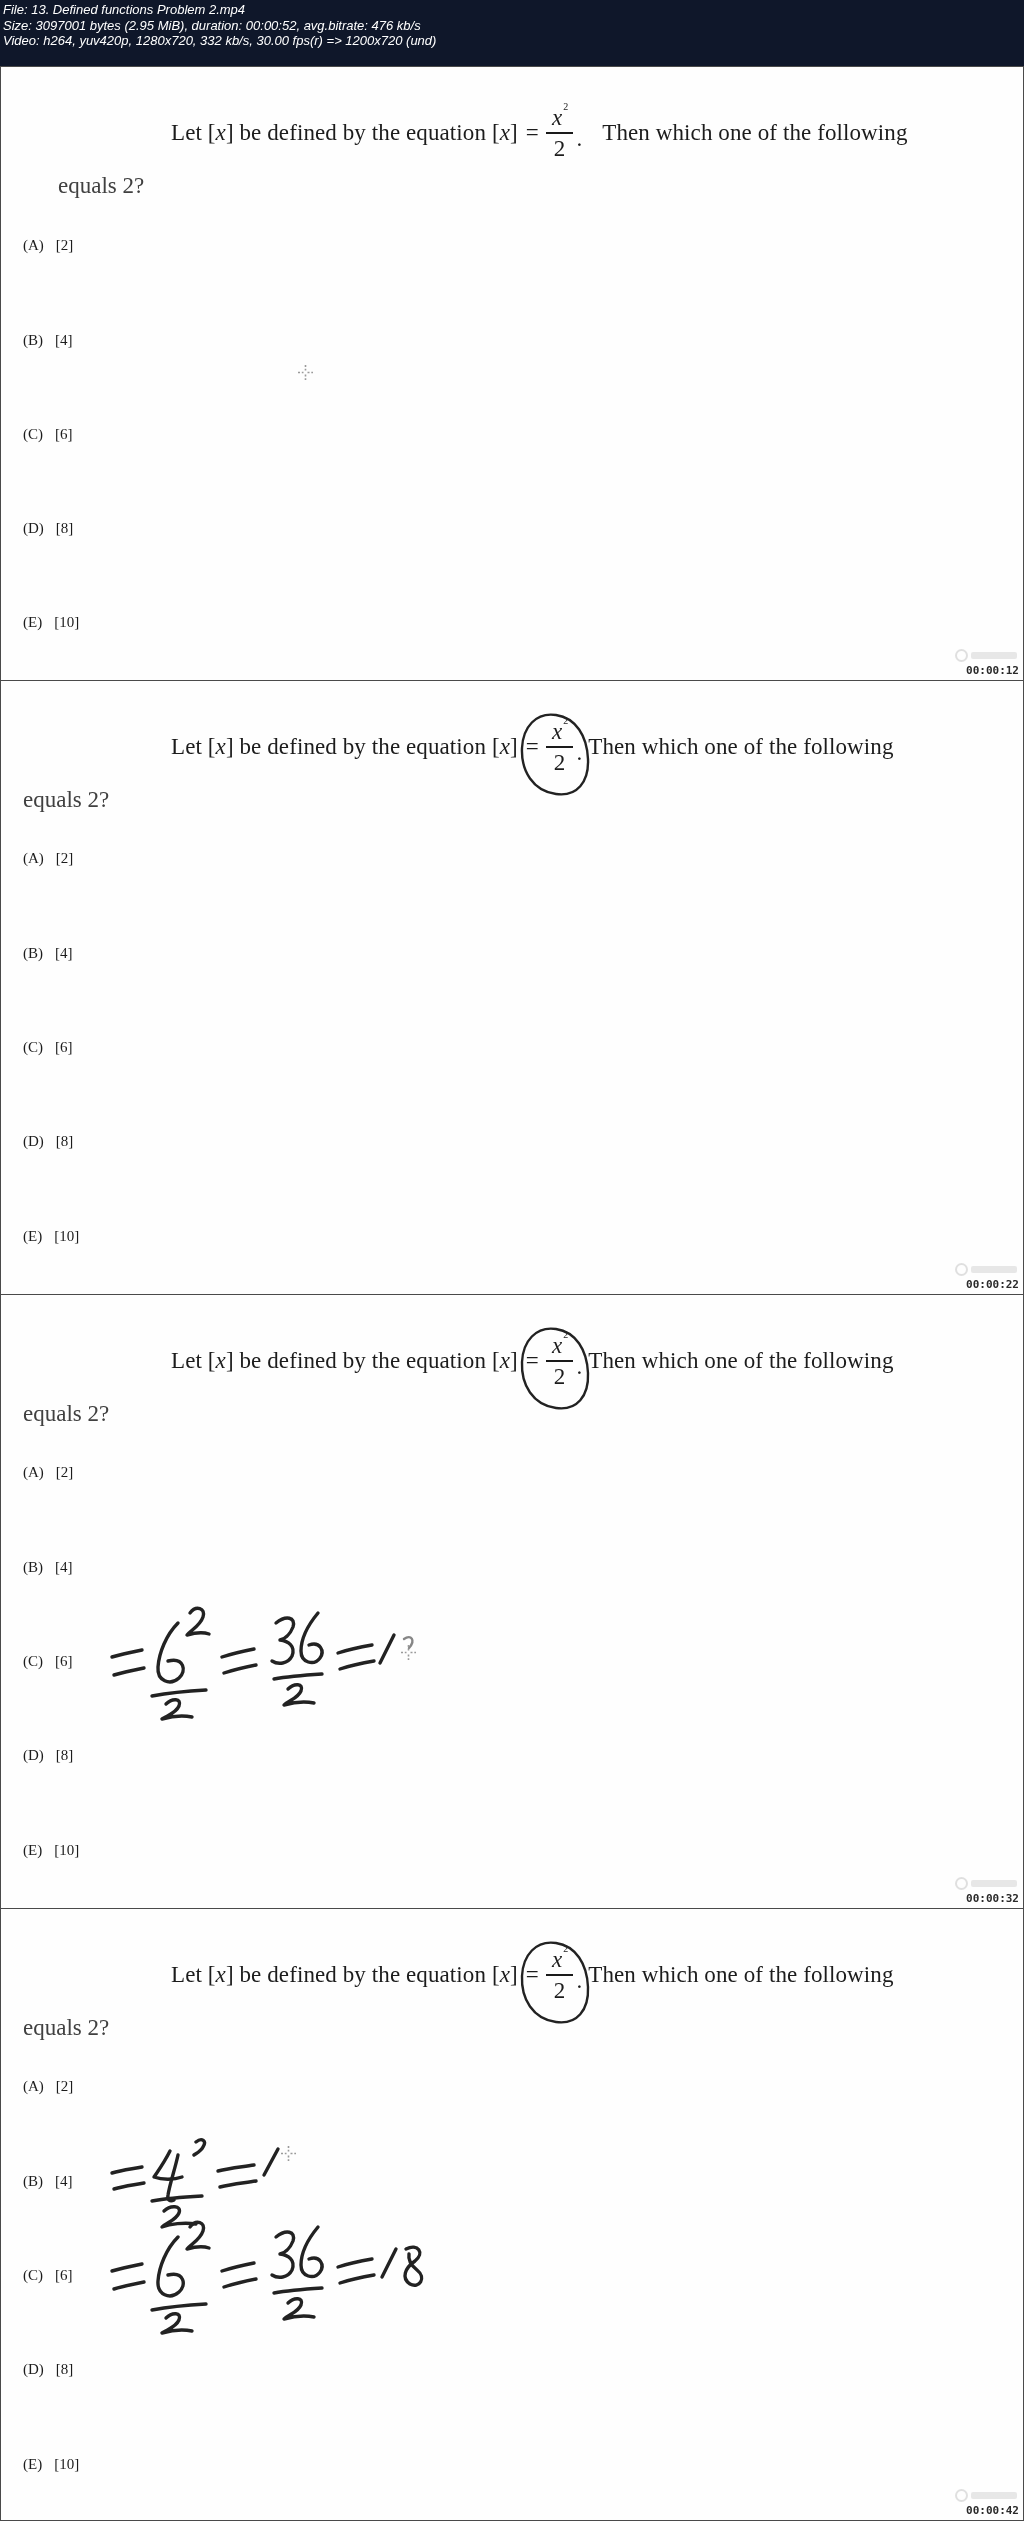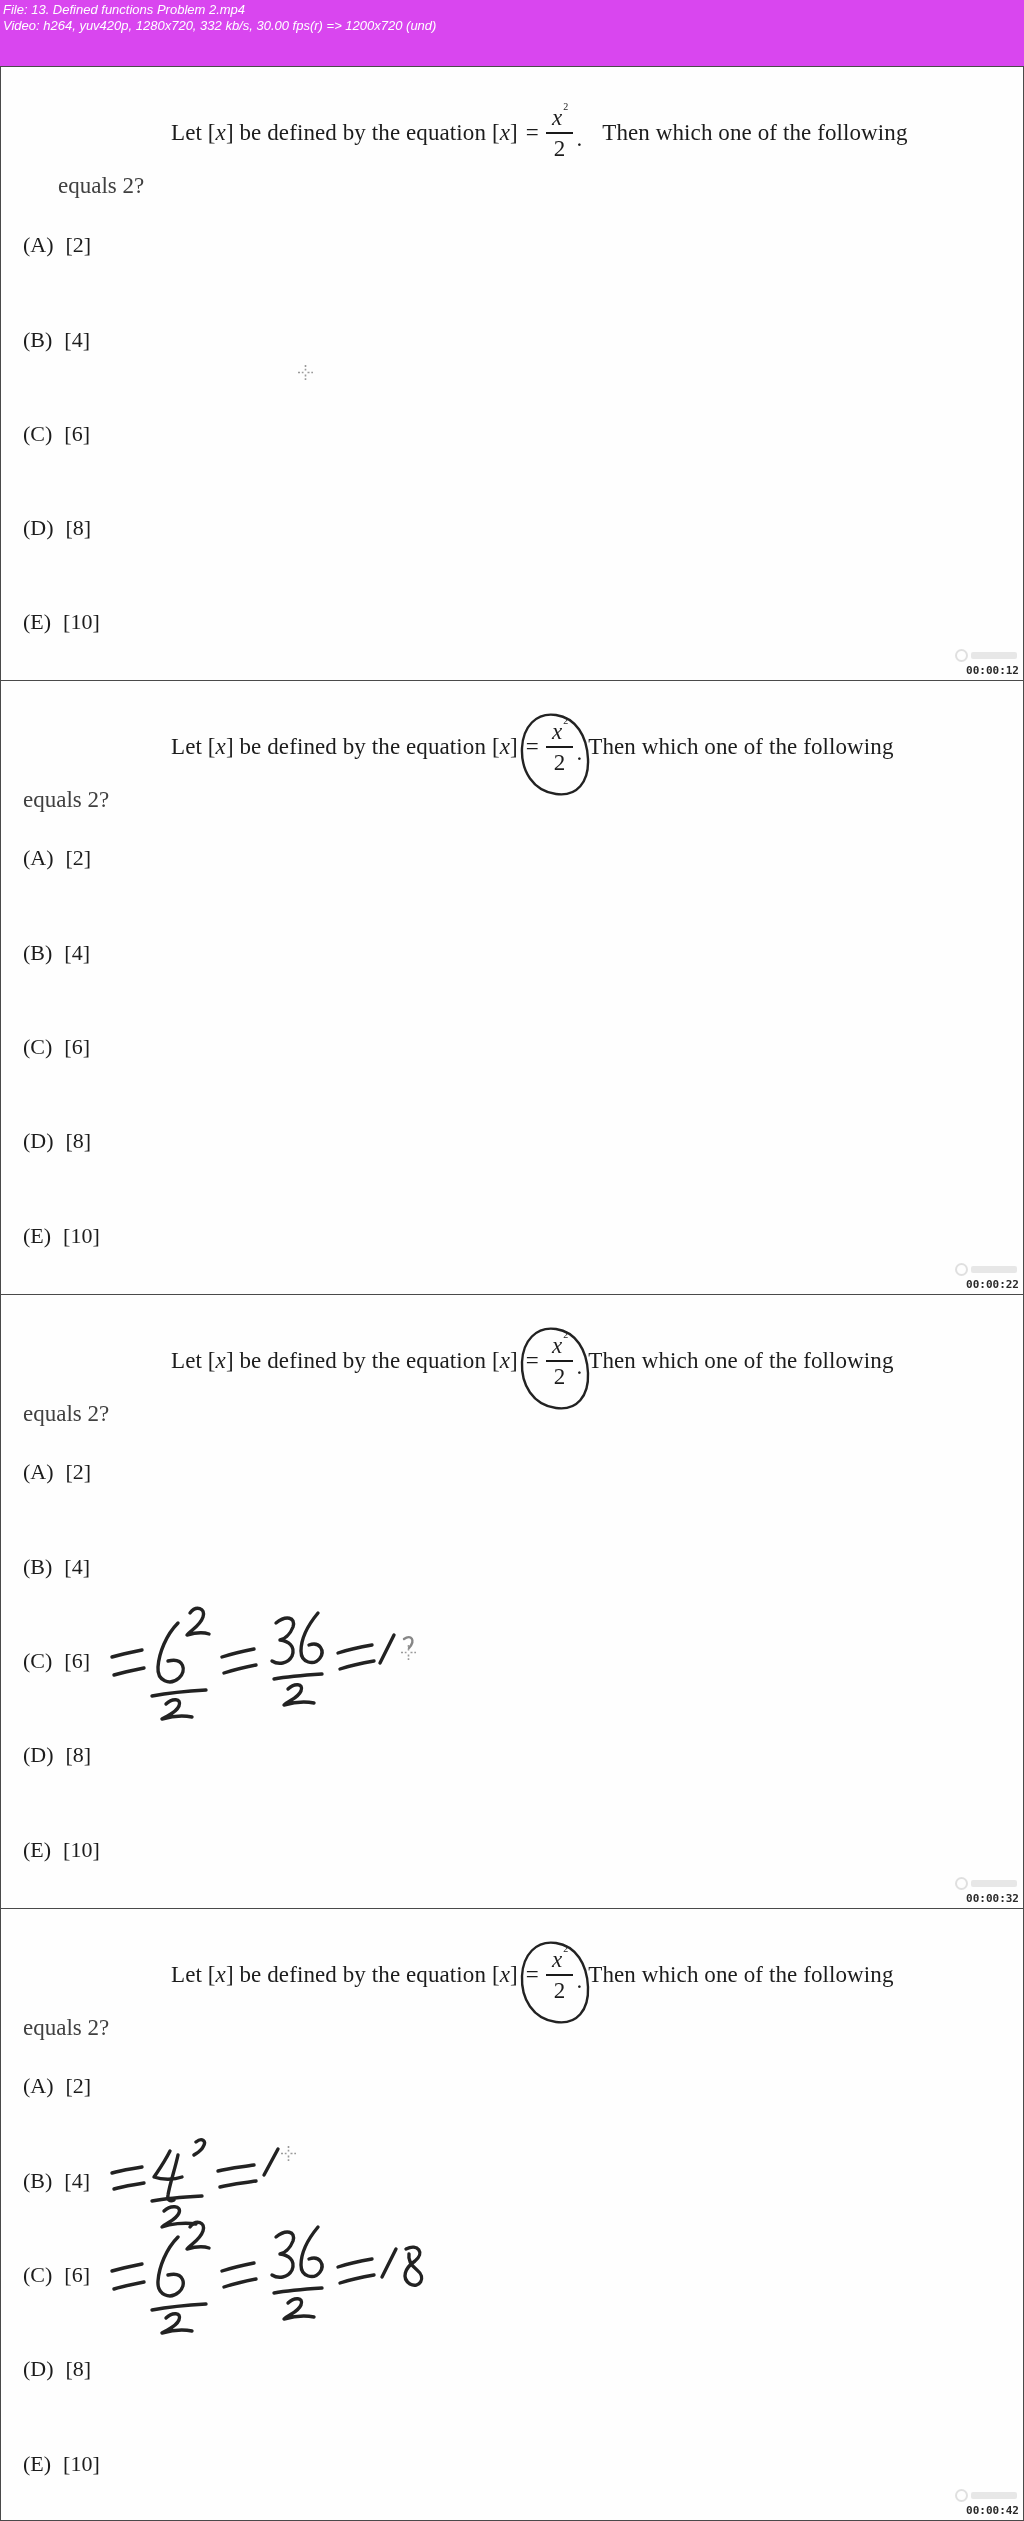--- a/index.html
+++ b/index.html
@@ -1,37 +1,37 @@
 <!DOCTYPE html>
 <html><head>
 <meta charset="utf-8">
 <style>
   html,body{margin:0;padding:0;background:#fff;}
   body{width:1024px;height:2521px;position:relative;overflow:hidden;font-family:"Liberation Serif",serif;}
   
-  .hdr{position:absolute;top:0;left:0;width:1024px;height:78px;background:#d946ef;color:#fff;
+  .hdr{position:absolute;top:0;left:0;width:1024px;height:78px;background:#0f172a;color:#fff;
        font:italic 13px/15.5px "Liberation Sans",sans-serif;padding:2px 0 0 3px;box-sizing:border-box;}
   .hdr div{white-space:nowrap;}
   
   .frame{position:absolute;left:0;width:1024px;background:#fefefe;border:1px solid #4a4a4a;box-sizing:border-box;}
   .q1{position:absolute;top:30px;left:170px;height:72px;display:flex;align-items:center;
       font-size:23px;color:#1c1c1c;white-space:nowrap;letter-spacing:.1px;text-align:center;}
   .q1 i{font-style:italic;}
   .eqwrap{position:relative;display:flex;align-items:center;margin:0 4px 0 6px;padding:0 2px;}
   .f1 .eqwrap{margin-right:18px;}
   .eq{margin-right:7px;}
   .frac{display:inline-flex;flex-direction:column;align-items:center;line-height:1;}
   .frac .num{padding:0 2px 3px 2px;}
   .frac .num sup{font-size:10px;position:relative;top:-6px;left:1px;}
   .frac .den{border-top:2px solid #1a1a1a;padding:3px 8px 0 8px;}
   .dot{align-self:flex-end;padding:0 0 8px 3px;}
   .circ{position:absolute;left:-8px;top:-9px;pointer-events:none;}
   .circ path{stroke:#222;stroke-width:2.4;fill:none;stroke-linecap:round;}
   .q2{position:absolute;top:104px;font-size:23px;color:#404040;line-height:30px;}
-  .opt{position:absolute;left:22px;font-size:22px;color:#1c1c1c;white-space:nowrap;line-height:32px;margin-top:-16px;}
+  .opt{position:absolute;left:22px;font-size:15px;color:#1c1c1c;white-space:nowrap;line-height:32px;margin-top:-16px;}
   .opt .val{margin-left:12px;}
   
   .hw{position:absolute;pointer-events:none;}
   .hw path{stroke:#222;stroke-width:3.4;fill:none;stroke-linecap:round;stroke-linejoin:round;}
   .hw path.faint{stroke-width:2.4;opacity:.55;}
   
   .cursor{position:absolute;width:15px;height:15px;pointer-events:none;}
   .cursor line{stroke:#9a9a9a;stroke-width:1.6;stroke-dasharray:2,1.8;}
   
   .tstamp{position:absolute;right:4px;bottom:3px;font:bold 11px "DejaVu Sans Mono",monospace;
@@ -39,20 +39,21 @@
   .wm{position:absolute;right:6px;bottom:18px;width:62px;height:13px;opacity:.22;filter:blur(.6px);
       display:flex;align-items:center;gap:3px;}
   .wm .wmc{width:9px;height:9px;border:2px solid #777;border-radius:50%;}
   .wm .wmb{flex:1;height:7px;background:#999;border-radius:2px;}
 </style>
 </head>
 <body>
 
 <div class="hdr">
   <div>File: 13. Defined functions Problem 2.mp4</div>
+  <div>Size: 3097001 bytes (2.95 MiB), duration: 00:00:52, avg.bitrate: 476 kb/s</div>
   <div>Video: h264, yuv420p, 1280x720, 332 kb/s, 30.00 fps(r) =&gt; 1200x720 (und)</div>
 </div>
 
 <section class="frame f1" style="top:66px;height:615px;">
   <div class="q1">
     <span><span>Let [</span><i>x</i><span>] be defined by the equation [</span><i>x</i><span>]</span></span>
     <span class="eqwrap">
       <span class="eq">=</span>
       <span class="frac">
         <span class="num"><i>x</i><sup>2</sup></span>

